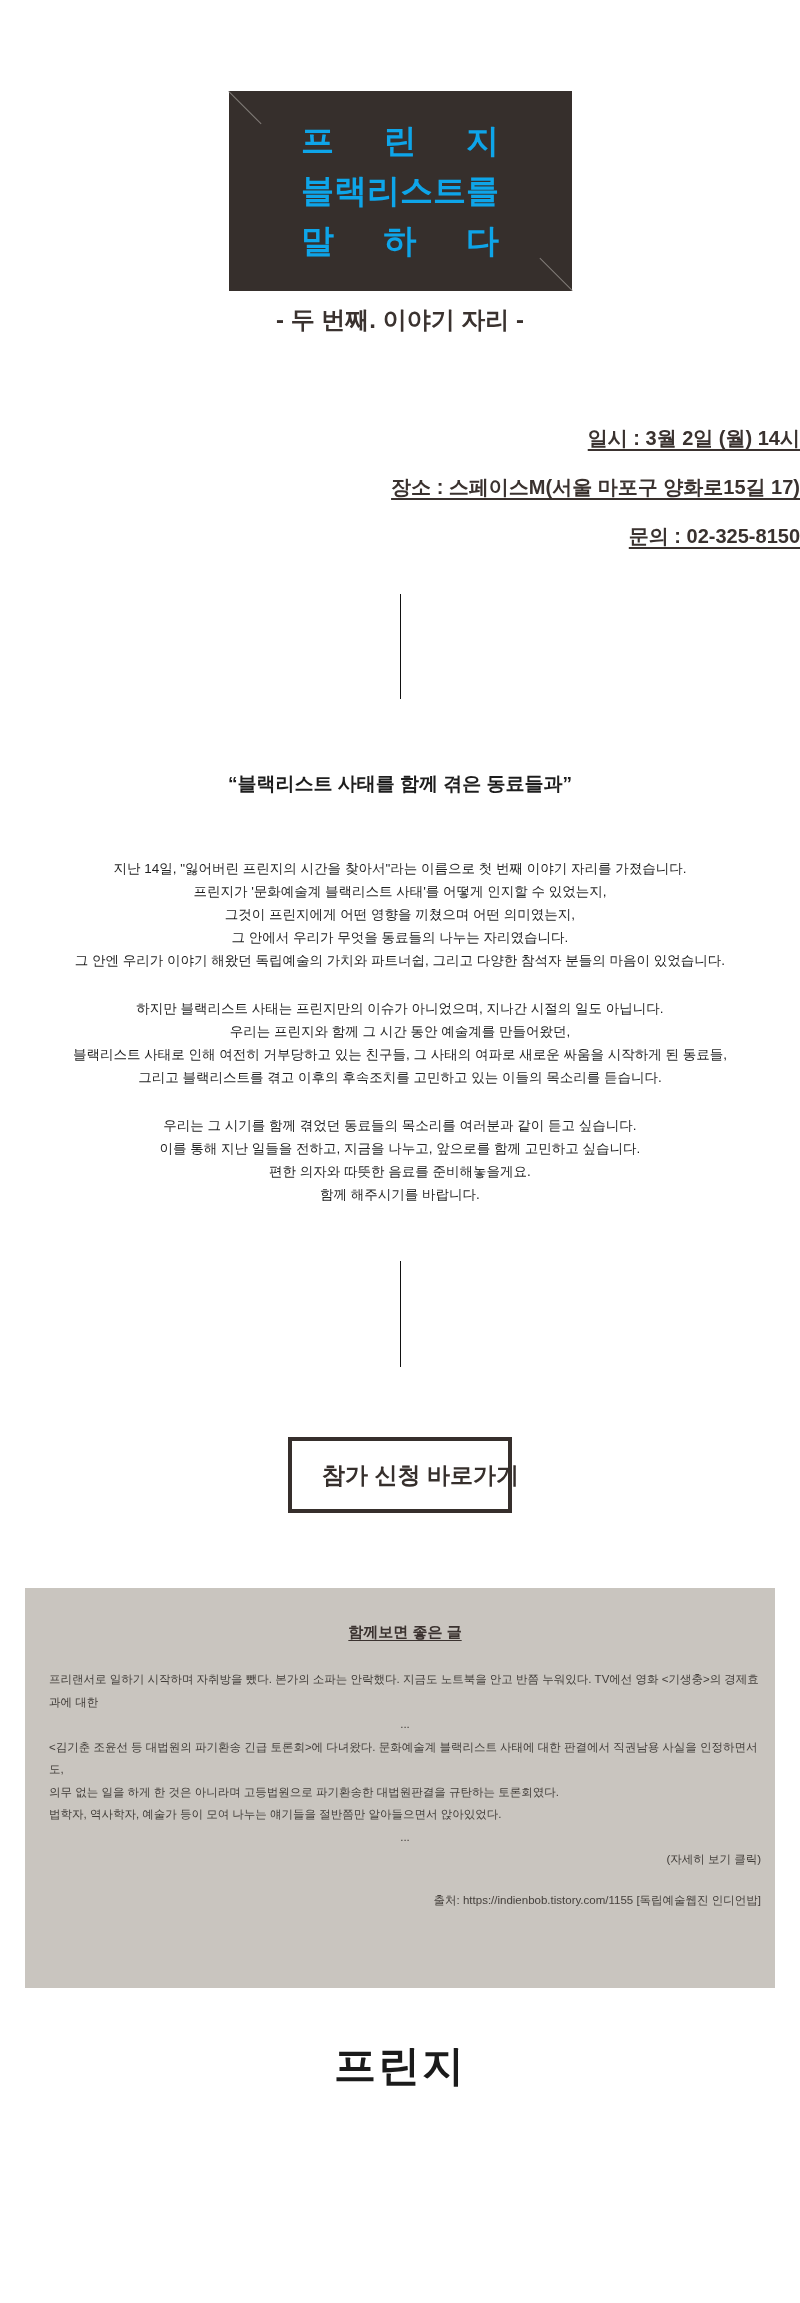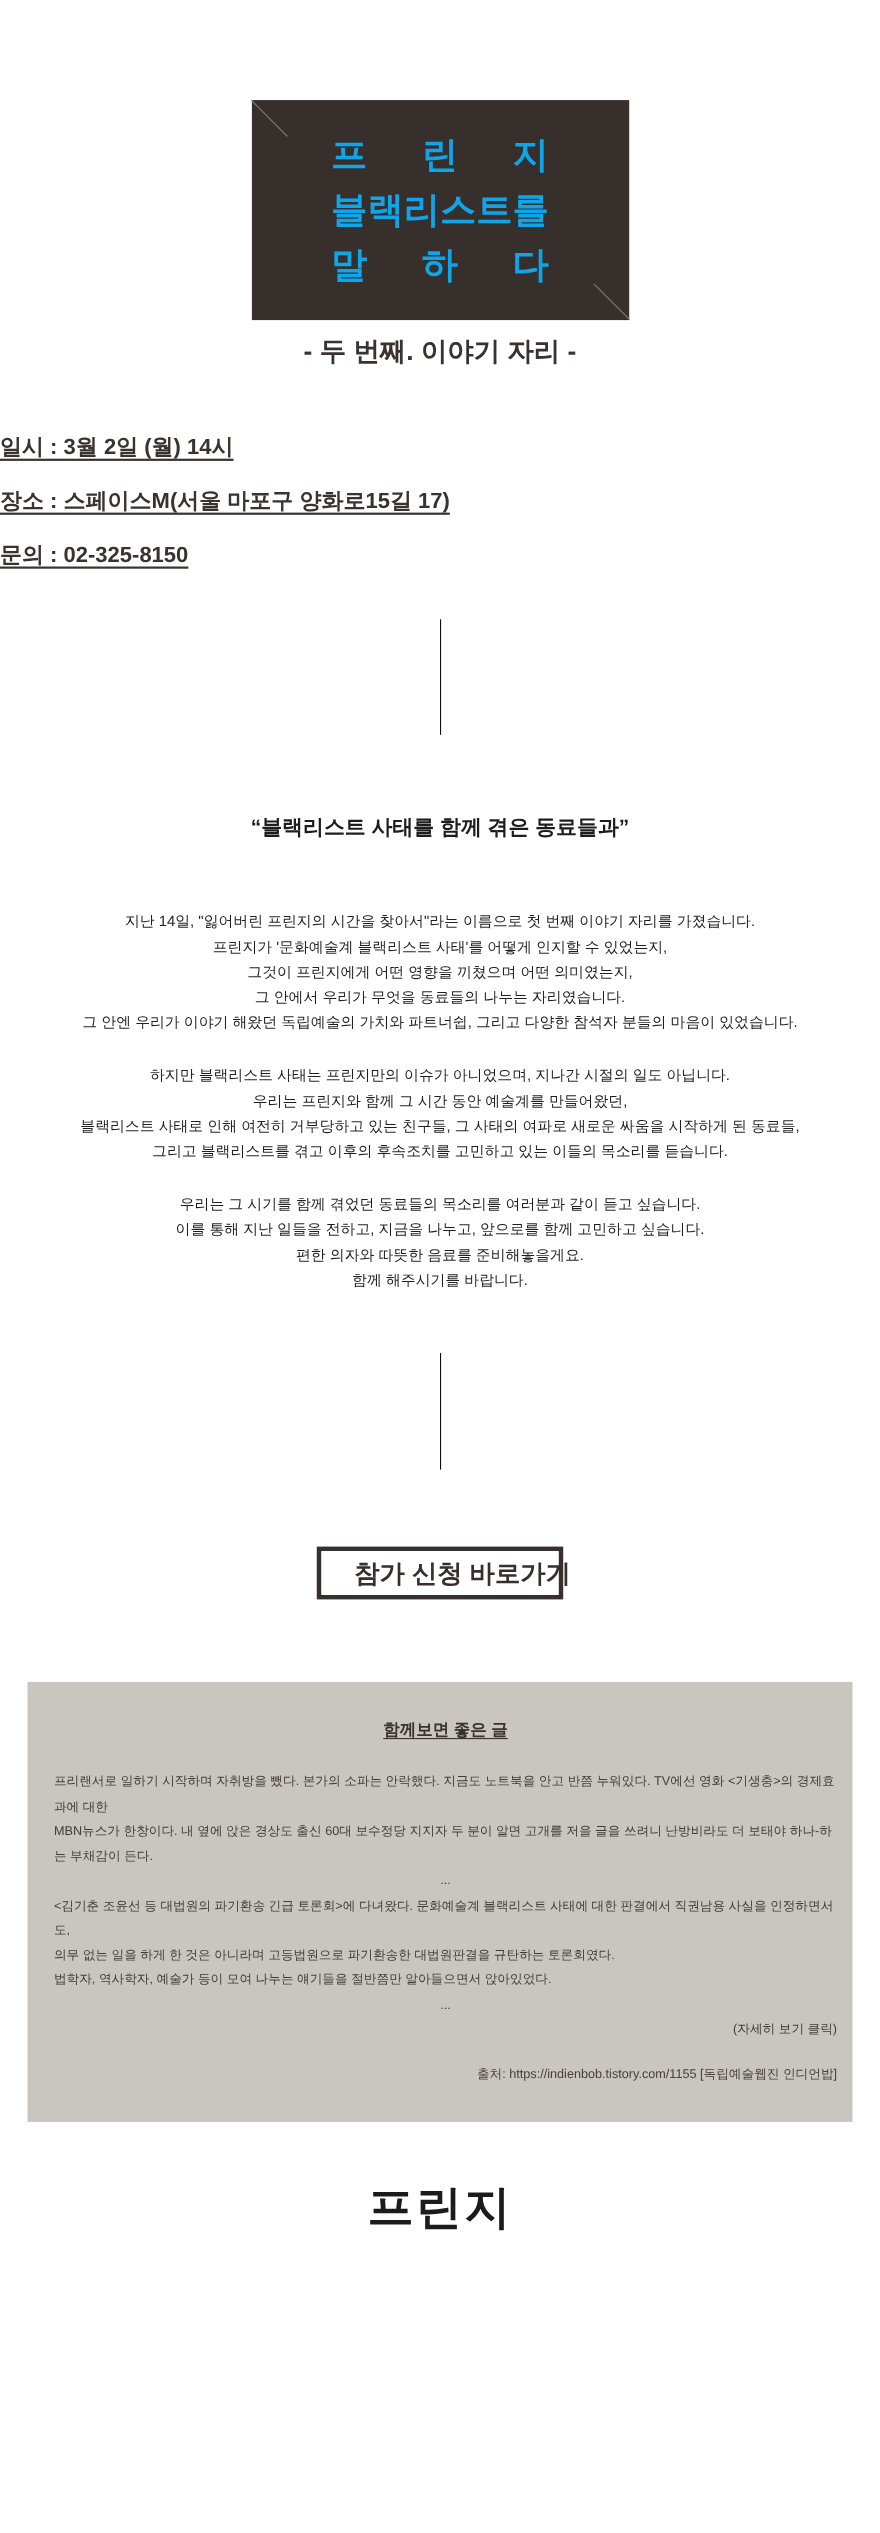--- a/index.html
+++ b/index.html
@@ -22,21 +22,21 @@
   .diag.tl{ left:0; top:0; transform-origin:0 0; transform:rotate(45deg); }
   .diag.br{ right:0; bottom:0; transform-origin:100% 100%; transform:rotate(45deg); }
 
   
   .subtitle{
     margin-top:17px; text-align:center; font-size:24px; font-weight:bold;
     color:#3a322f; line-height:24px;
   }
 
   
-  .event{ margin-top:62px; text-align:left; }
+  .event{ margin-top:93px; text-align:right; }
   .event-line{
     font-size:20px; font-weight:bold; color:#3a322f; line-height:26px;
     margin-bottom:23px; text-decoration:underline; text-underline-offset:4px;
     text-decoration-thickness:2px;
   }
   .event-line:last-child{ margin-bottom:0; }
 
   
   .vline{ width:1px; background:#111; margin:0 auto; }
   .vline.first{ margin-top:45px; height:105px; }
@@ -50,21 +50,21 @@
 
   
   .body-text{ margin-top:60px; text-align:center; }
   .body-text .para{ margin-bottom:25px; }
   .body-text .para:last-child{ margin-bottom:17px; }
   .body-line{ font-size:13.5px; line-height:23px; color:#1f1f1f; }
 
   
   .cta{
     display:flex; align-items:center; justify-content:center;
-    width:224px; height:48px; margin:70px auto 0;
+    width:224px; height:76px; margin:70px auto 0;
     border:4px solid #362f2c; background:#fff; cursor:pointer;padding-left:41px;
   }
   .cta span{ font-size:23px; font-weight:bold; color:#362f2c; white-space:nowrap; }
 
   
   .related{
     width:750px; height:400px; margin:75px auto 0; background:#c9c5bf;
     padding:34px 14px 0 24px;
   }
   .related-heading{
@@ -142,21 +142,20 @@
   <div class="vline second"></div>
 
   <div class="cta">
     <span>참가 신청 바로가기</span>
   </div>
 
   <div class="related">
     <div class="related-heading">함께보면 좋은 글</div>
     <div class="excerpt">
       <div class="excerpt-line">프리랜서로 일하기 시작하며 자취방을 뺐다. 본가의 소파는 안락했다. 지금도 노트북을 안고 반쯤 누워있다. TV에선 영화 &lt;기생충&gt;의 경제효과에 대한</div>
-      <div class="excerpt-line">MBN뉴스가 한창이다. 내 옆에 앉은 경상도 출신 60대 보수정당 지지자 두 분이 알면 고개를 저을 글을 쓰려니 난방비라도 더 보태야 하나-하는 부채감이 든다.</div>
       <div class="excerpt-line center">...</div>
       <div class="excerpt-line">&lt;김기춘 조윤선 등 대법원의 파기환송 긴급 토론회&gt;에 다녀왔다. 문화예술계 블랙리스트 사태에 대한 판결에서 직권남용 사실을 인정하면서도,</div>
       <div class="excerpt-line">의무 없는 일을 하게 한 것은 아니라며 고등법원으로 파기환송한 대법원판결을 규탄하는 토론회였다.</div>
       <div class="excerpt-line">법학자, 역사학자, 예술가 등이 모여 나누는 얘기들을 절반쯤만 알아들으면서 앉아있었다.</div>
       <div class="excerpt-line center">...</div>
       <div class="excerpt-line right">(자세히 보기 클릭)</div>
     </div>
     <div class="source-line">출처: https://indienbob.tistory.com/1155 [독립예술웹진 인디언밥]</div>
   </div>
 

